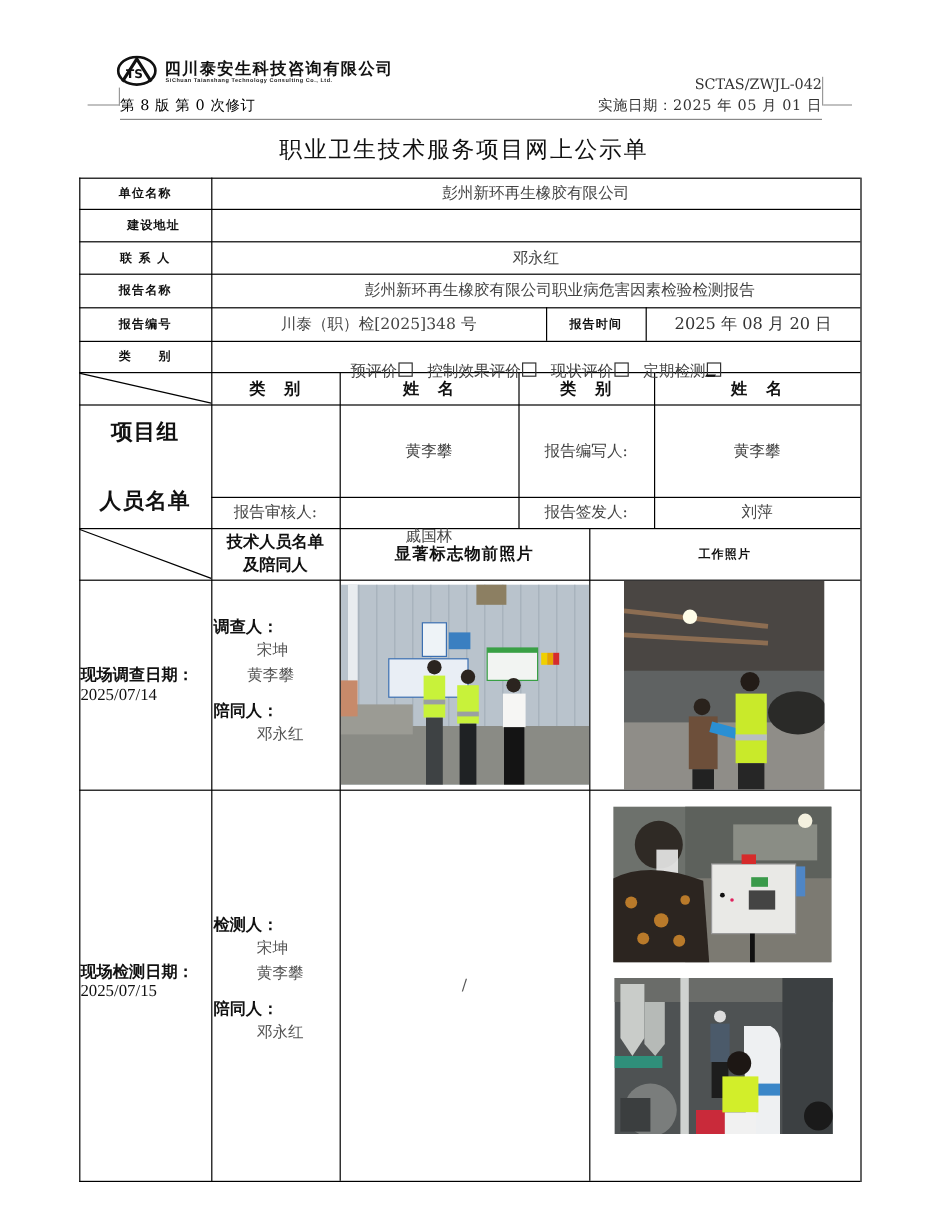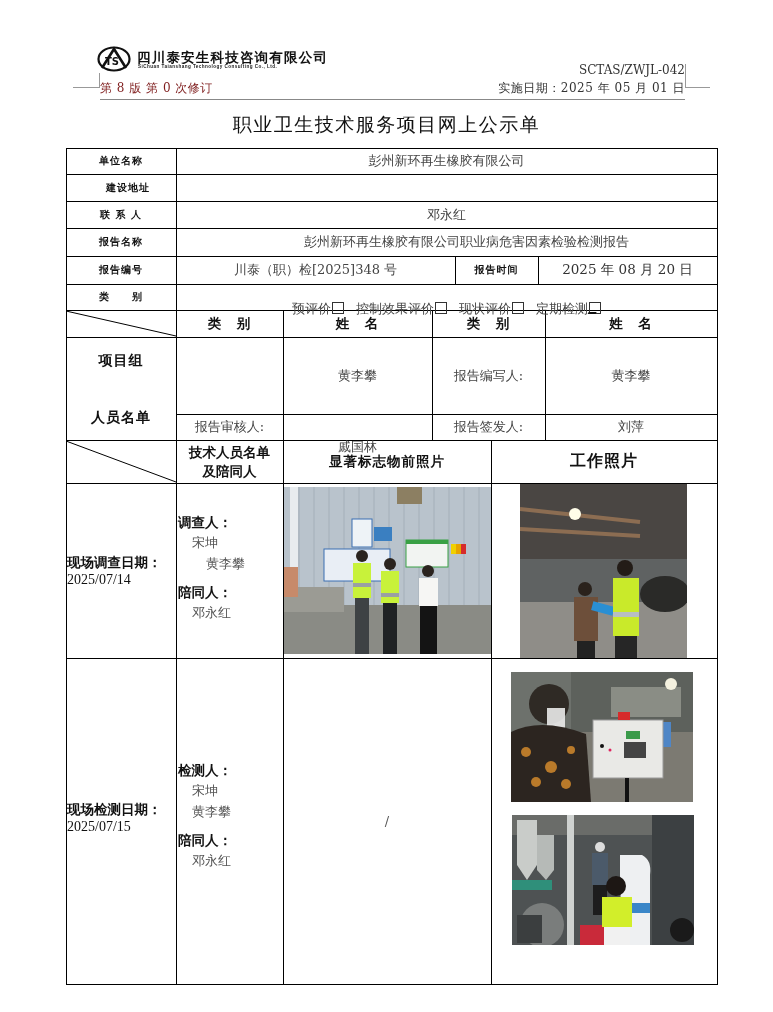--- a/index.html
+++ b/index.html
@@ -5,42 +5,42 @@
   html, body { margin:0; padding:0; background:#ffffff; }
   body { width:773px; height:1012px; position:relative; overflow:hidden;
          font-family:"DejaVu Serif","Liberation Serif",serif; color:#000; }
   .abs { position:absolute; }
   
   .logo-mark { left:97px; top:46px; width:34px; height:26px; }
   .company-cn { left:137px; top:49px; font-family:"DejaVu Sans","Liberation Sans",sans-serif;
                 font-weight:bold; font-size:13.5px; letter-spacing:1.2px; color:#111; }
   .company-en { left:138px; top:64px; font-family:"Liberation Sans","DejaVu Sans",sans-serif;
                 font-weight:bold; font-size:4.6px; letter-spacing:0.45px; color:#222; }
-  .hdr-left { left:100px; top:80px; font-size:12px; color:#7f1d1d; letter-spacing:0.5px; }
+  .hdr-left { left:100px; top:80px; font-size:12px; color:#000000; letter-spacing:0.5px; }
   .hdr-code { right:88px; top:63px; font-size:12px; color:#333; font-family:"DejaVu Serif",serif; }
   .hdr-date { right:88px; top:80px; font-size:12px; color:#333; letter-spacing:0.5px; }
   .line-left { left:73px; top:87px; width:27px; height:1px; background:#999; }
   .tick-left { left:99px; top:73px; width:1px; height:15px; background:#999; }
   .line-right { left:686px; top:87px; width:24px; height:1px; background:#999; }
   .tick-right { left:685px; top:64px; width:1px; height:24px; background:#999; }
   .hdr-rule { left:100px; top:99px; width:585px; height:1px; background:#888; }
   .doc-title { left:0; width:773px; top:112px; text-align:center; font-size:19px;
                font-family:"DejaVu Sans","Liberation Sans",sans-serif; letter-spacing:1.5px; color:#111; }
 
   
   .tbl { left:66px; top:148px; width:651px; height:836px; }
   .cell { position:absolute; box-sizing:border-box; display:flex; align-items:center; justify-content:center;
           font-size:13px; color:#444; text-align:center; }
   .lbl { font-family:"DejaVu Sans","Liberation Sans",sans-serif; font-weight:bold; color:#111; font-size:10px; letter-spacing:1px; }
   .hline { position:absolute; height:1px; background:#000; }
   .vline { position:absolute; width:1px; background:#000; }
   .diag { position:absolute; }
   .block { position:absolute; font-size:13px; }
   .bold-lbl { font-family:"DejaVu Sans","Liberation Sans",sans-serif; font-weight:bold; color:#111; font-size:13.5px; }
-  .name-ind { color:#555; padding-left:14px; line-height:21px; }
+  .name-ind { color:#555; padding-left:36px; line-height:21px; }
   .photo { position:absolute; overflow:hidden; }
   .cb { display:inline-block; width:10px; height:10px; border:1px solid #333; vertical-align:-1px; margin-left:1px; position:relative; }
   .cb.checked::after { content:""; position:absolute; left:1px; top:-1px; width:8px; height:10px;
                        border-bottom:2px solid #111; transform:skewX(-30deg); }
 </style>
 </head>
 <body>
 
 <svg class="abs logo-mark" viewBox="0 0 34 26">
   <ellipse cx="17" cy="13" rx="15.5" ry="11.5" fill="none" stroke="#111" stroke-width="2.2"></ellipse>
@@ -119,40 +119,40 @@
     <span><span>控制效果评价</span><span class="cb"></span></span>
     <span><span>现状评价</span><span class="cb"></span></span>
     <span><span>定期检测</span><span class="cb checked"></span></span>
   </div>
 
   <div class="cell lbl" style="left:110px;top:162px;width:107px;height:27px;font-size:13.5px;">类　别</div>
   <div class="cell lbl" style="left:217px;top:162px;width:149px;height:27px;font-size:13.5px;">姓　名</div>
   <div class="cell lbl" style="left:366px;top:162px;width:113px;height:27px;font-size:13.5px;">类　别</div>
   <div class="cell lbl" style="left:479px;top:162px;width:172px;height:27px;font-size:13.5px;">姓　名</div>
 
-  <div class="cell lbl" style="left:0;top:189px;width:110px;height:103px;flex-direction:column;line-height:21px;font-size:14px;gap:36px;">
+  <div class="cell lbl" style="left:0;top:189px;width:110px;height:103px;flex-direction:column;line-height:21px;font-size:18px;gap:36px;">
     <span>项目组</span>
     <span>人员名单</span>
   </div>
 
   <div class="cell" style="left:217px;top:189px;width:149px;height:77px;">黄李攀</div>
   <div class="cell" style="left:366px;top:189px;width:113px;height:77px;">报告编写人:</div>
   <div class="cell" style="left:479px;top:189px;width:172px;height:77px;">黄李攀</div>
 
   <div class="cell" style="left:110px;top:266px;width:107px;height:26px;">报告审核人:</div>
   <div class="cell" style="left:217px;top:266px;width:149px;height:26px;margin-top:20px;">戚国林</div>
   <div class="cell" style="left:366px;top:266px;width:113px;height:26px;">报告签发人:</div>
   <div class="cell" style="left:479px;top:266px;width:172px;height:26px;">刘萍</div>
 
   <div class="cell lbl" style="left:110px;top:292px;width:107px;height:43px;flex-direction:column;line-height:19px;font-size:13.5px;letter-spacing:0;">
     <span>技术人员名单</span>
     <span>及陪同人</span>
   </div>
   <div class="cell lbl" style="left:217px;top:292px;width:208px;height:43px;font-size:13.5px;">显著标志物前照片</div>
-  <div class="cell lbl" style="left:425px;top:292px;width:226px;height:43px;font-size:16px;">工作照片</div>
+  <div class="cell lbl" style="left:425px;top:292px;width:226px;height:43px;font-size:10px;">工作照片</div>
 
   <div class="block" style="left:1px;top:406px;width:108px;">
     <div class="bold-lbl">现场调查日期：</div>
     <div style="font-family:'Liberation Serif',serif;font-size:14px;color:#111;">2025/07/14</div>
   </div>
   <div class="block" style="left:112px;top:366px;width:104px;">
     <div class="bold-lbl">调查人：</div>
     <div class="name-ind">宋坤</div>
     <div class="name-ind" style="padding-left:28px;margin-left:-0px;">黄李攀</div>
     <div style="height:10px;"></div>

